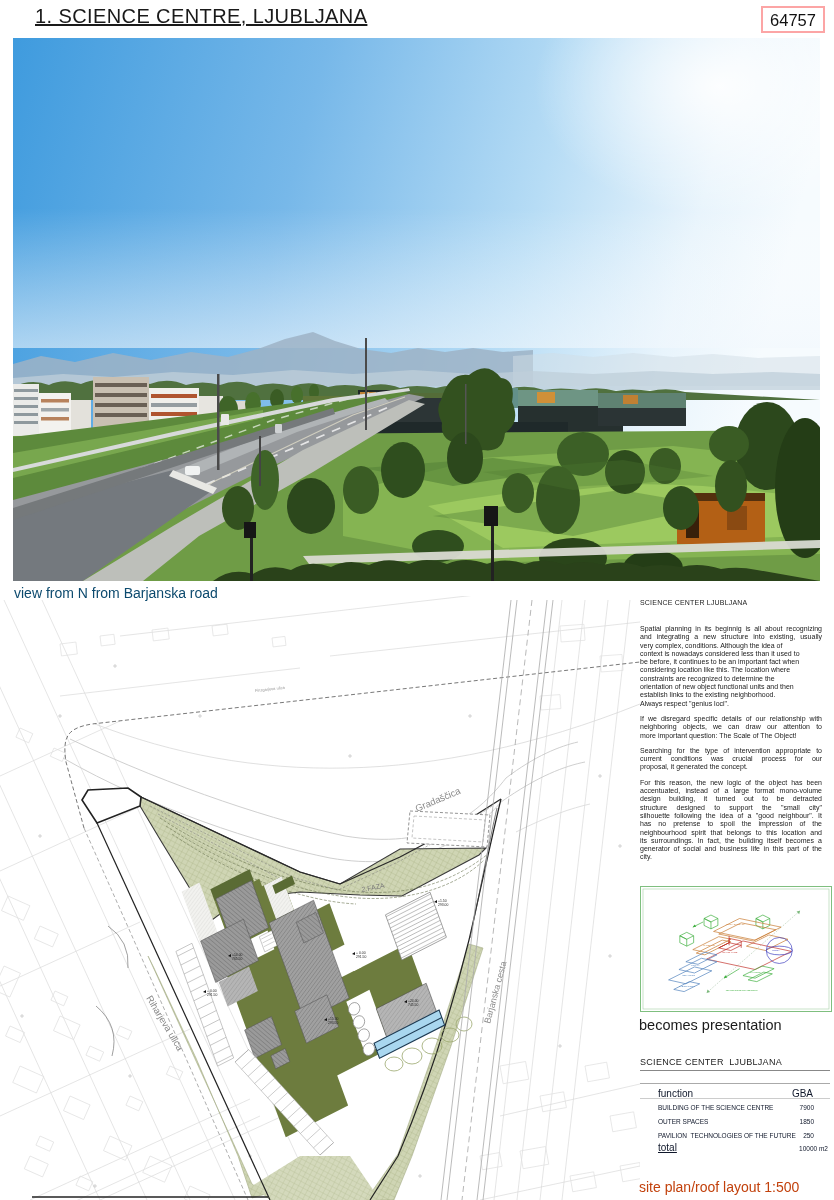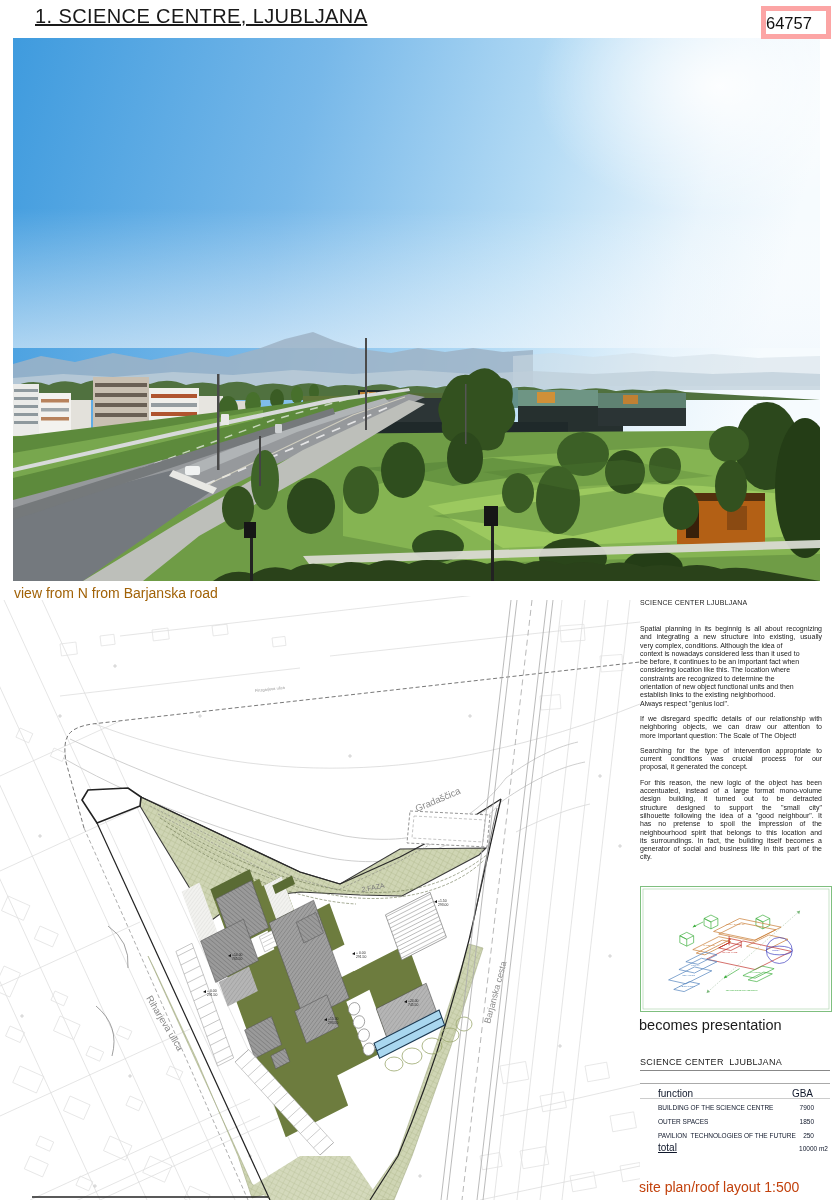--- a/index.html
+++ b/index.html
@@ -1,20 +1,20 @@
 <!DOCTYPE html>
 <html><head>
 <meta charset="utf-8">
 <style>
 html,body{margin:0;padding:0;background:#fff;}
 body{width:834px;height:1200px;position:relative;font-family:"Liberation Sans",sans-serif;overflow:hidden;}
 .abs{position:absolute;}
 #title{left:35px;top:5px;font-size:20px;color:#1a1a1a;letter-spacing:0.4px;text-decoration:underline;}
-#numbox{left:761px;top:6px;width:60px;height:23px;border:5px solid #fca5a5;font-size:16.5px;color:#111;text-align:left;line-height:24px;}
-#cap1{left:14px;top:585px;font-size:14px;color:#a16207;}
+#numbox{left:761px;top:6px;width:60px;height:23px;border:2px solid #fca5a5;font-size:16.5px;color:#111;text-align:center;line-height:24px;}
+#cap1{left:14px;top:585px;font-size:14px;color:#0c4a6e;}
 .h1{position:absolute;left:640px;top:599px;font-size:7px;color:#222;letter-spacing:0.2px;}
 #body{position:absolute;left:640px;top:625px;width:182px;font-size:7px;line-height:8.3px;color:#1a1a1a;}
 #body p{margin:0 0 7px 0;}
 .j{text-align:justify;text-align-last:justify;}
 #cap2{left:639px;top:1017px;font-size:14.5px;color:#1a1a1a;}
 #h2{left:640px;top:1057px;font-size:9px;color:#222;letter-spacing:0.3px;}
 .rule{position:absolute;left:640px;width:190px;border-top:1px solid #999;}
 #tbl{position:absolute;left:640px;top:1084px;width:190px;height:80px;color:#0f172a;}
 #cap3{left:639px;top:1179px;font-size:14px;color:#c2410c;}
 </style>

